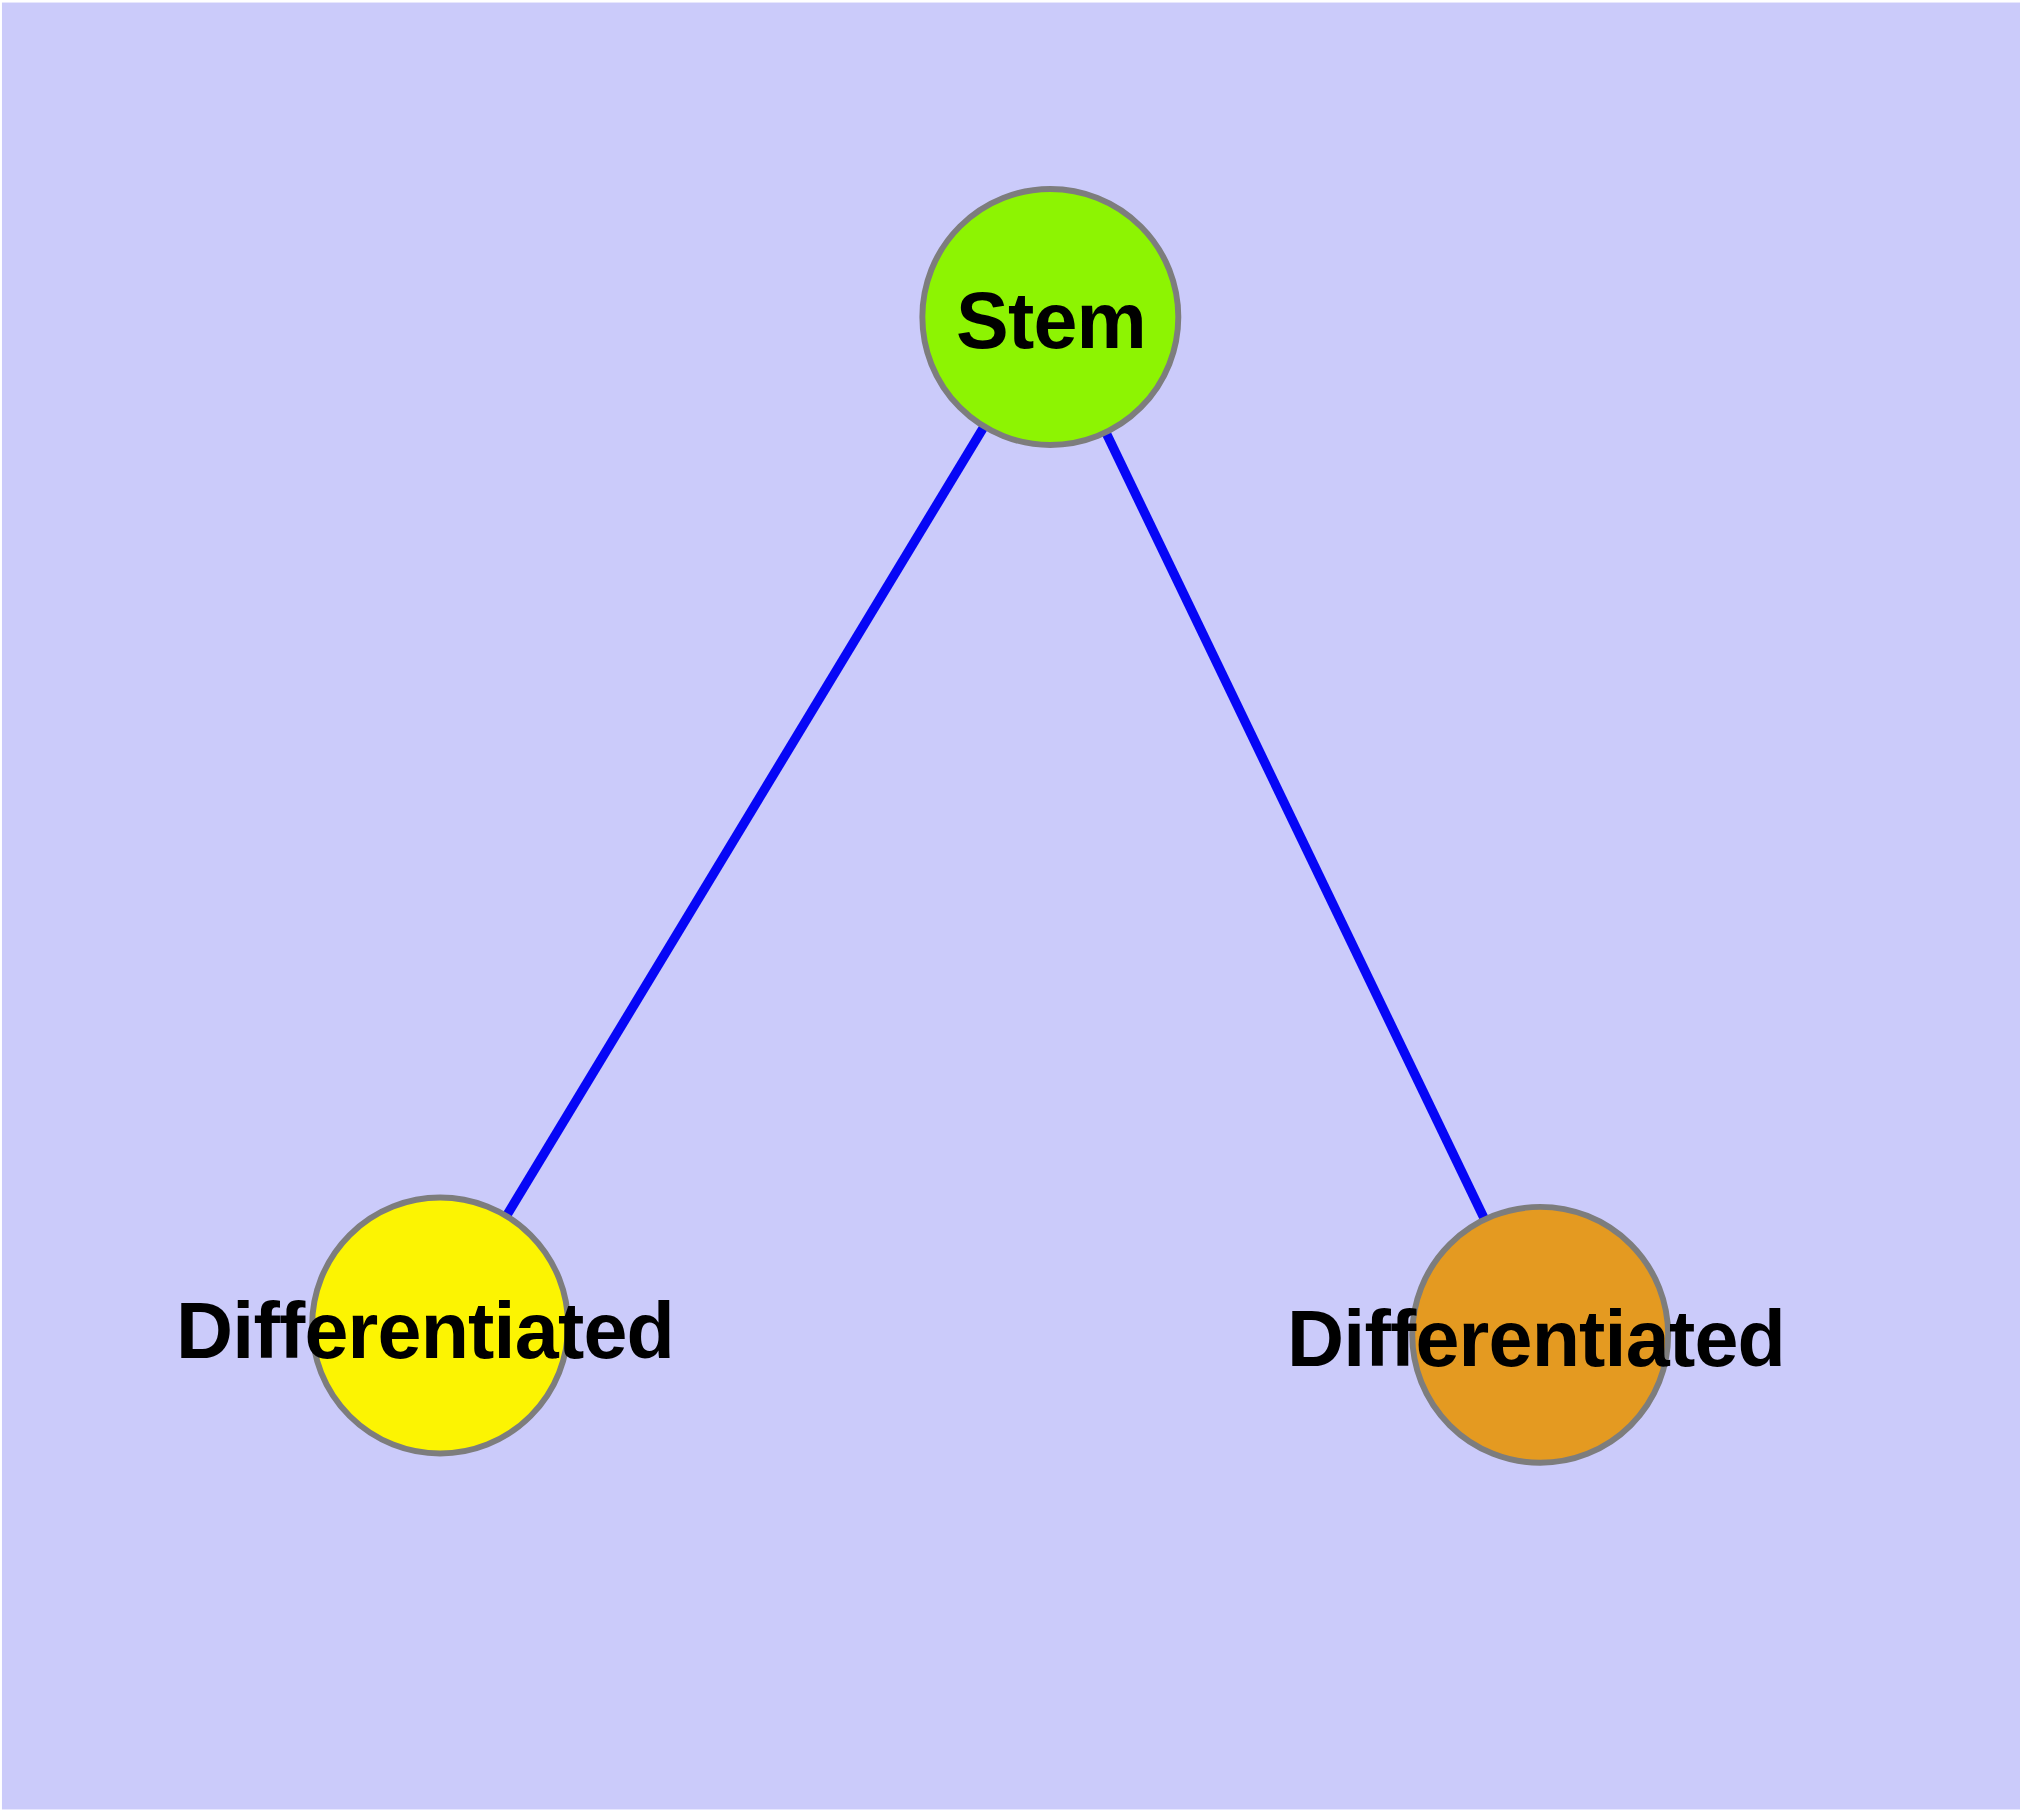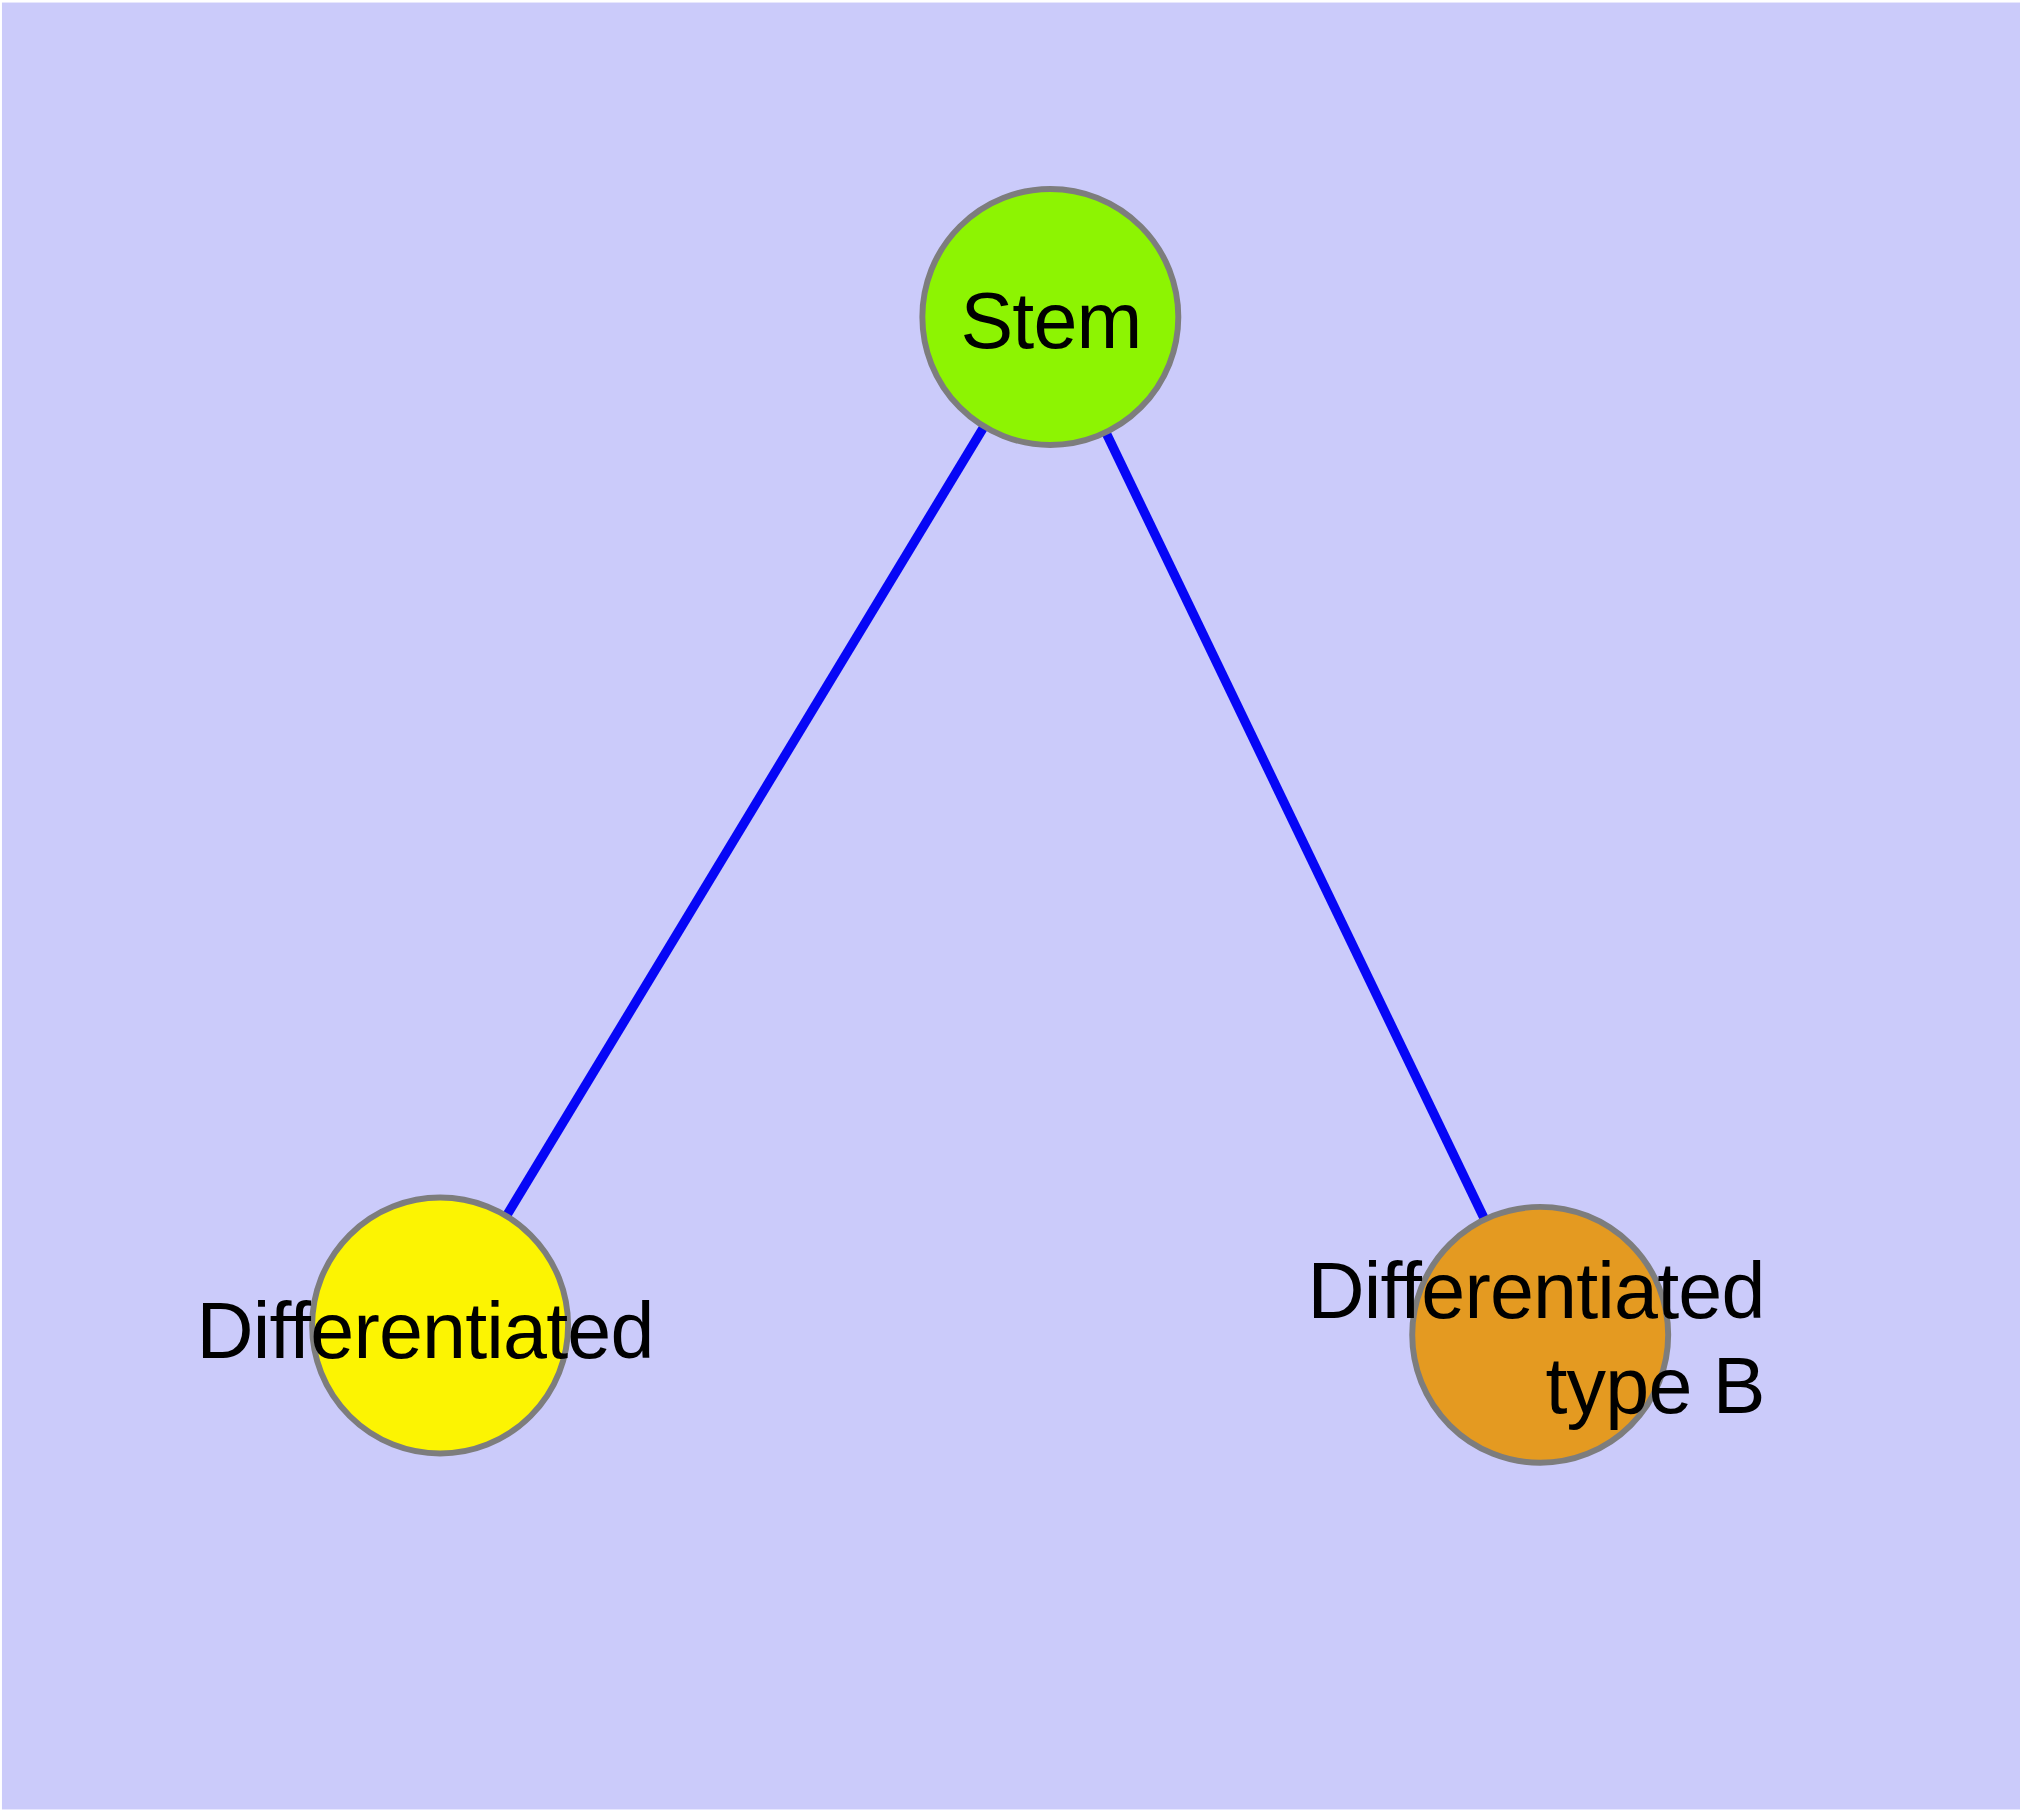--- a/index.html
+++ b/index.html
@@ -19,22 +19,22 @@
     position: absolute;
     left: 0;
     top: 0;
     width: 2021px;
     height: 1812px;
     display: block;
   }
   .node-label {
     position: absolute;
     transform: translate(-50%, -50%);
-    text-align: right;
-    font-weight: normal;
+    text-align: left;
+    font-weight: bold;
     font-size: 79px;
     line-height: 95px;
     color: #000000;
     white-space: nowrap;
     letter-spacing: -0.8px;
   }
   .node-label .line {
     display: block;
   }
 </style>
@@ -60,17 +60,16 @@
   <div class="node-label" style="left:1051px; top:320px;">
     <span class="line">Stem</span>
   </div>
 
   <div class="node-label" style="left:425px; top:1330px;">
     <span class="line">Differentiated</span>
   </div>
 
   <div class="node-label" style="left:1536px; top:1338px;">
     <span class="line">Differentiated</span>
-    <span class="line">type B</span>
   </div>
 
 </div>
 
 
 </body></html>

